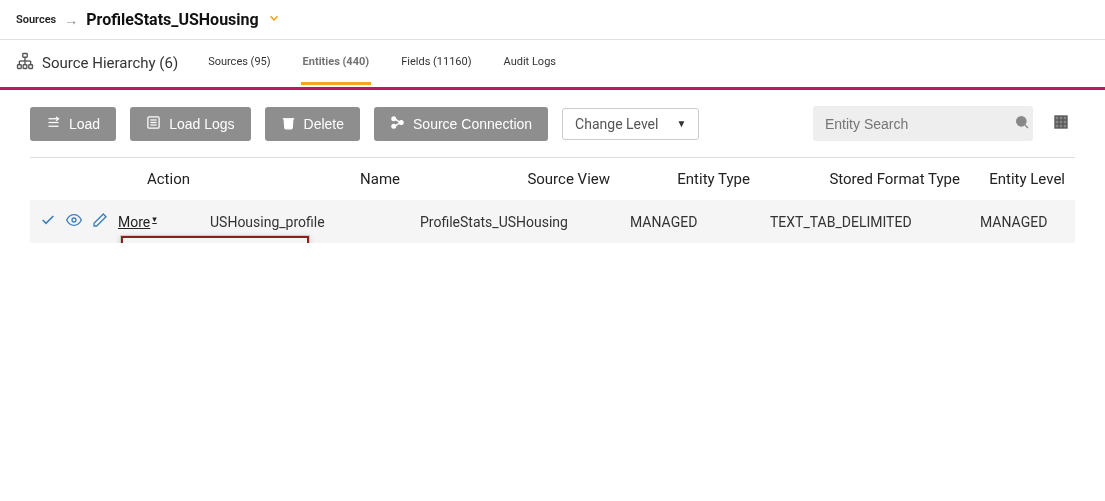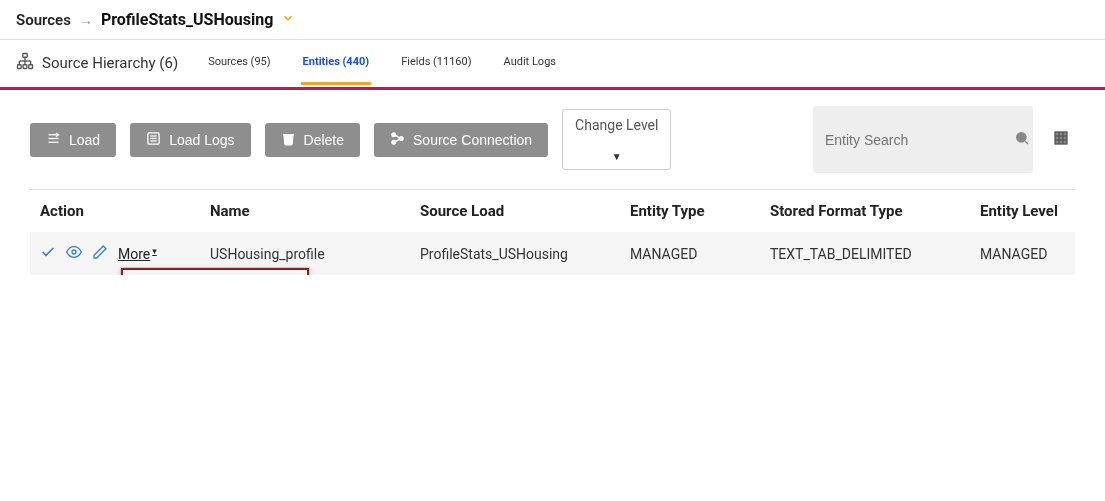--- a/index.html
+++ b/index.html
@@ -17,21 +17,21 @@
     .breadcrumb {
       display: flex;
       align-items: center;
       padding: 10px 16px;
       border-bottom: 1px solid #e0e0e0;
       gap: 8px;
     }
     .breadcrumb-root {
       font-weight: 600;
       color: #222;
-      font-size: 15px;
+      font-size: 11px;
     }
     .breadcrumb-arrow {
       color: #888;
       font-size: 14px;
     }
     .breadcrumb-current {
       font-weight: 700;
       color: #111;
       font-size: 16px;
     }
@@ -62,21 +62,21 @@
     }
     .tab {
       padding: 0 2px 14px 2px;
       font-size: 11px;
       color: #333;
       cursor: pointer;
       border-bottom: 3px solid transparent;
     }
     .tab.active {
       font-weight: 700;
-      color: #1d4ed8;
+      color: #737373;
       border-bottom: 3px solid #f5a623;
     }
     .toolbar {
       display: flex;
       align-items: center;
       padding: 16px 30px;
       gap: 14px;
     }
     .btn {
       display: inline-flex;
@@ -100,31 +100,30 @@
       display: inline-flex;
       align-items: center;
       border: 1px solid #ccc;
       border-radius: 3px;
       padding: 7px 12px;
       font-size: 14px;
       color: #555;
       cursor: pointer;
       gap: 18px;
       background: #fff;
-      flex-direction: column;
     }
     .toolbar-spacer {
       flex: 1;
     }
     .search-box {
       display: flex;
       align-items: center;
       background: #eee;
       border-radius: 3px;
-      padding: 24px 12px;
+      padding: 8px 12px;
       width: 220px;
       gap: 8px;
     }
     .search-box input {
       border: none;
       background: transparent;
       outline: none;
       flex: 1;
       font-size: 14px;
       color: #555;
@@ -141,22 +140,22 @@
     .table-wrap {
       padding: 0 30px;
       position: relative;
     }
     .tbl {
       width: 100%;
       border-collapse: collapse;
       border-top: 1px solid #ddd;
     }
     .tbl th {
-      text-align: left;
-      font-weight: 700;
+      text-align: right;
+      font-weight: 400;
       padding: 12px 10px;
       font-size: 15px;
       color: #222;
     }
     .tbl td {
       padding: 12px 10px;
       font-size: 14px;
       color: #333;
       background: #f5f5f5;
     }
@@ -317,21 +316,21 @@
       </svg>
   </div>
 </div>
 
 <div class="table-wrap">
   <table class="tbl">
     <thead>
       <tr>
         <th style="width:170px">Action</th>
         <th style="width:210px">Name</th>
-        <th style="width:210px">Source Load</th>
+        <th style="width:210px">Source View</th>
         <th style="width:140px">Entity Type</th>
         <th style="width:210px">Stored Format Type</th>
         <th>Entity Level</th>
       </tr>
     </thead>
     <tbody>
       <tr>
         <td>
           <div class="action-cell">
             <span>

